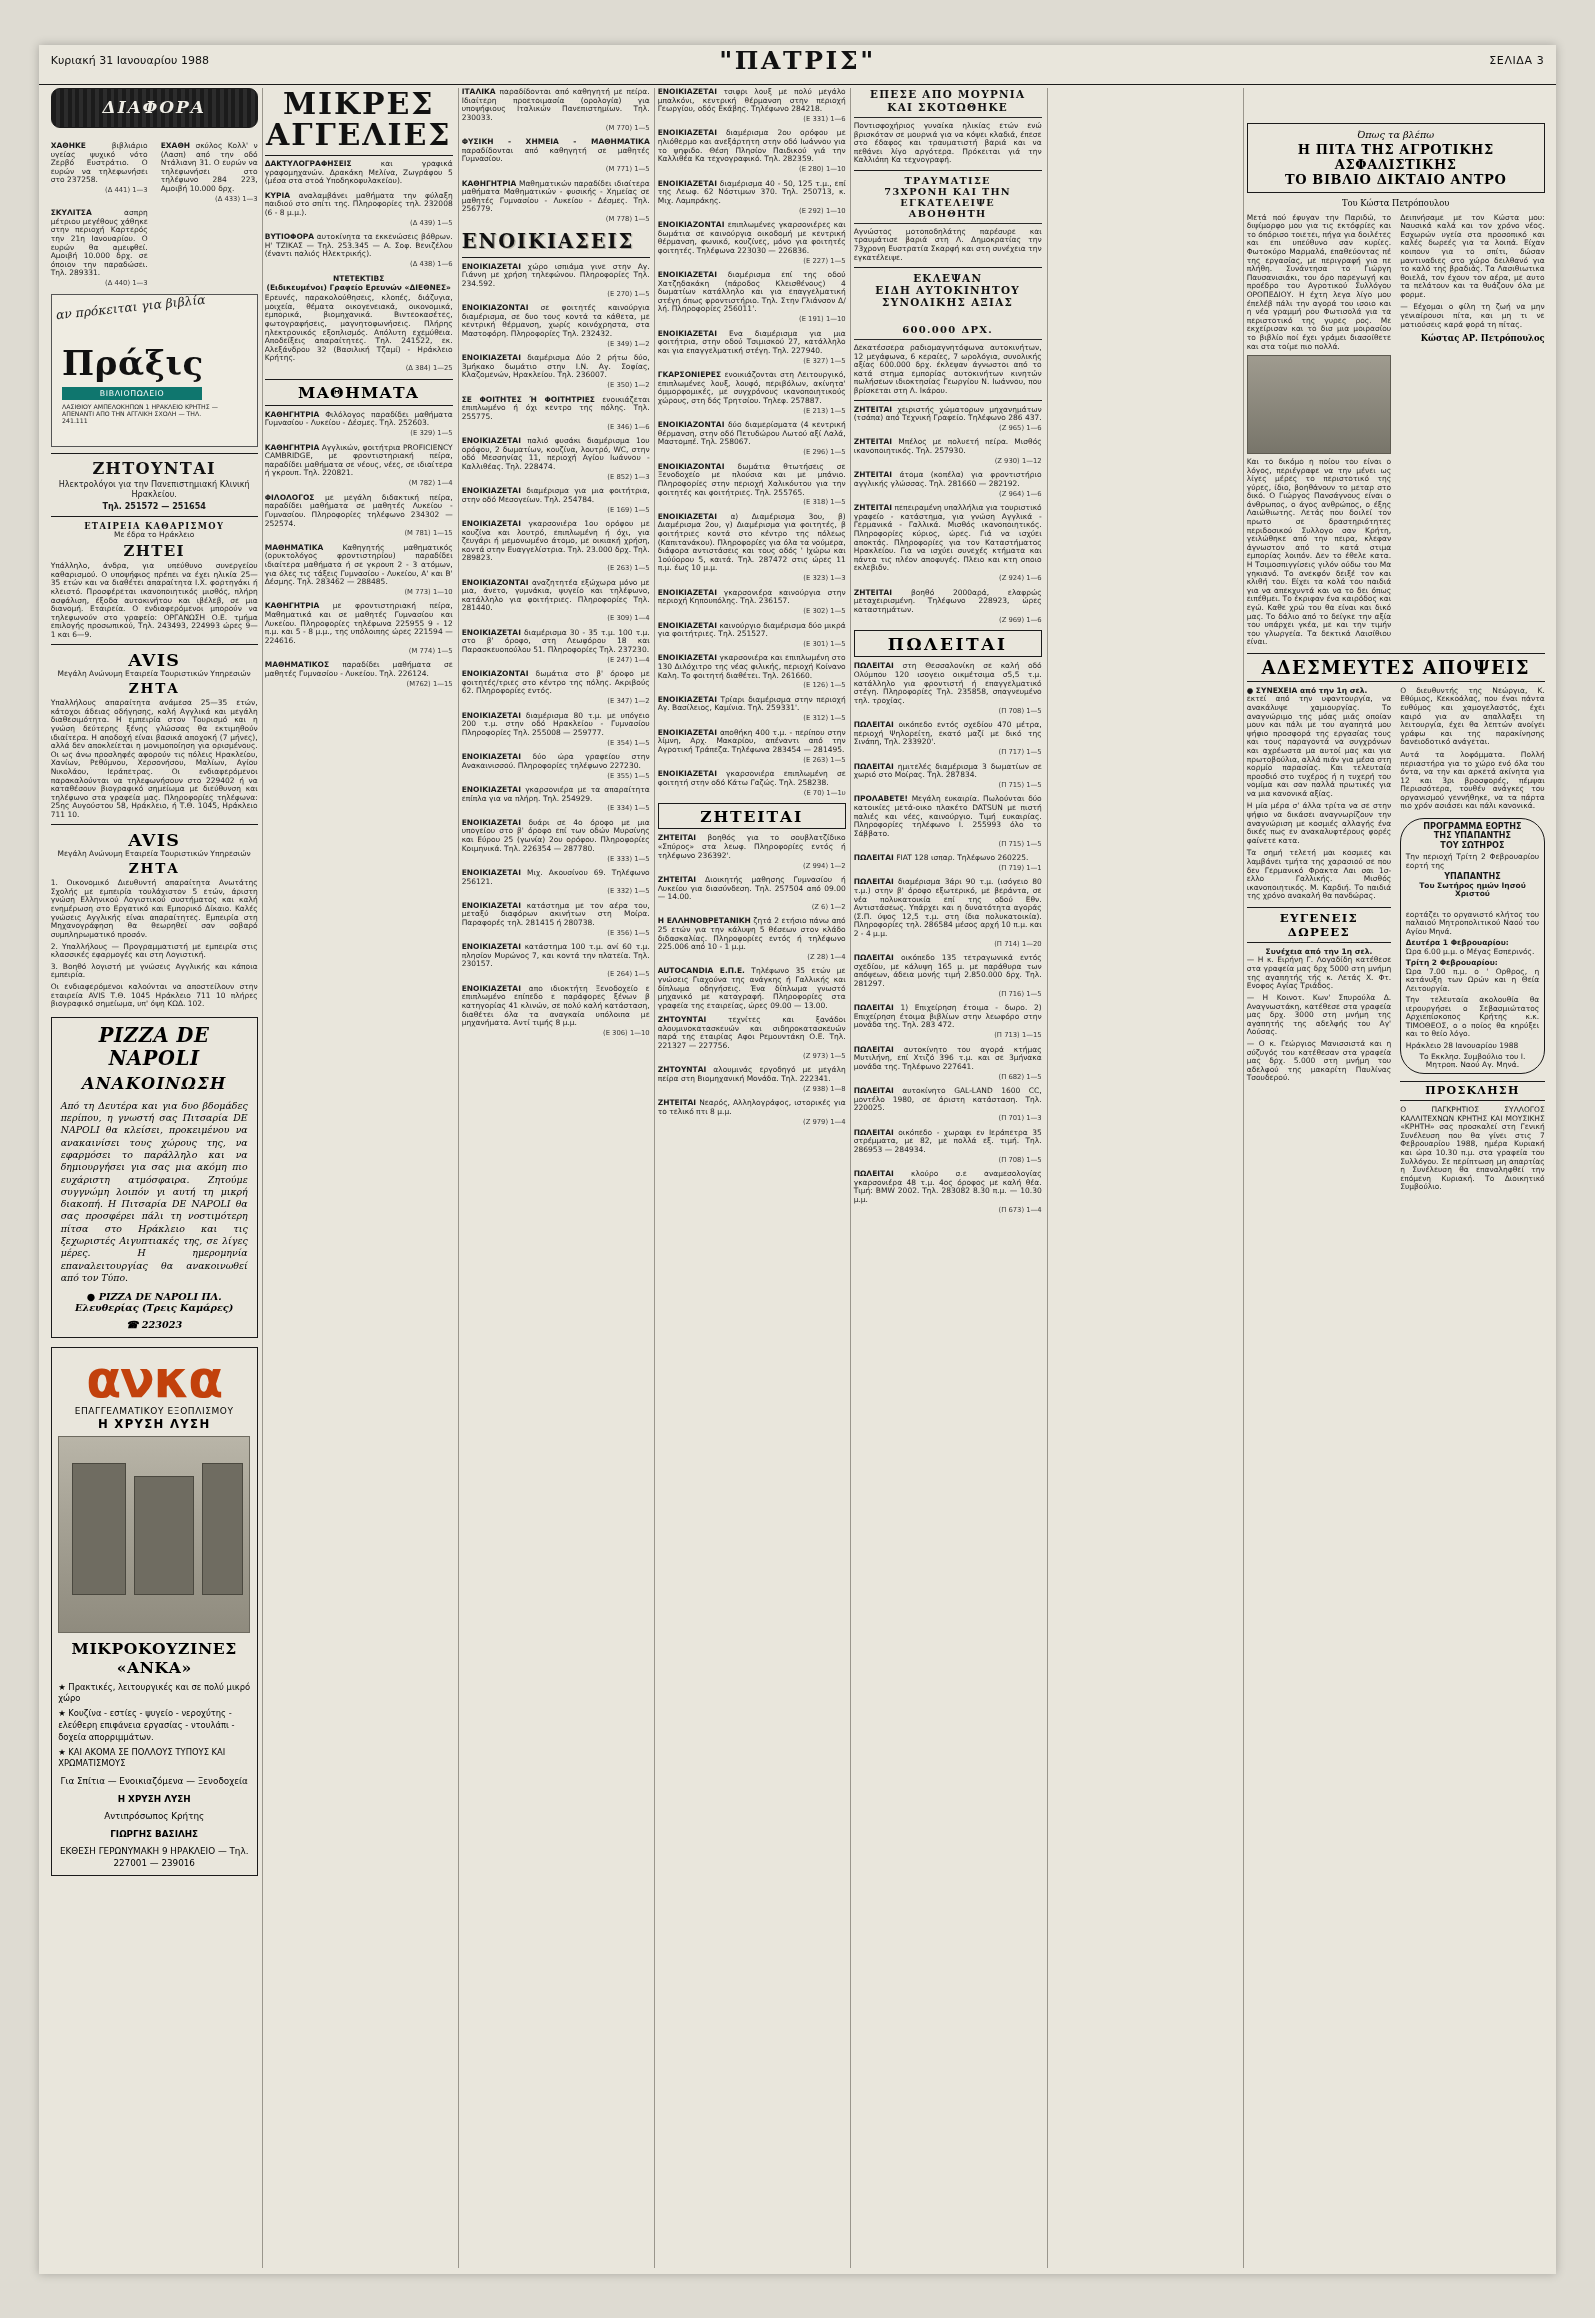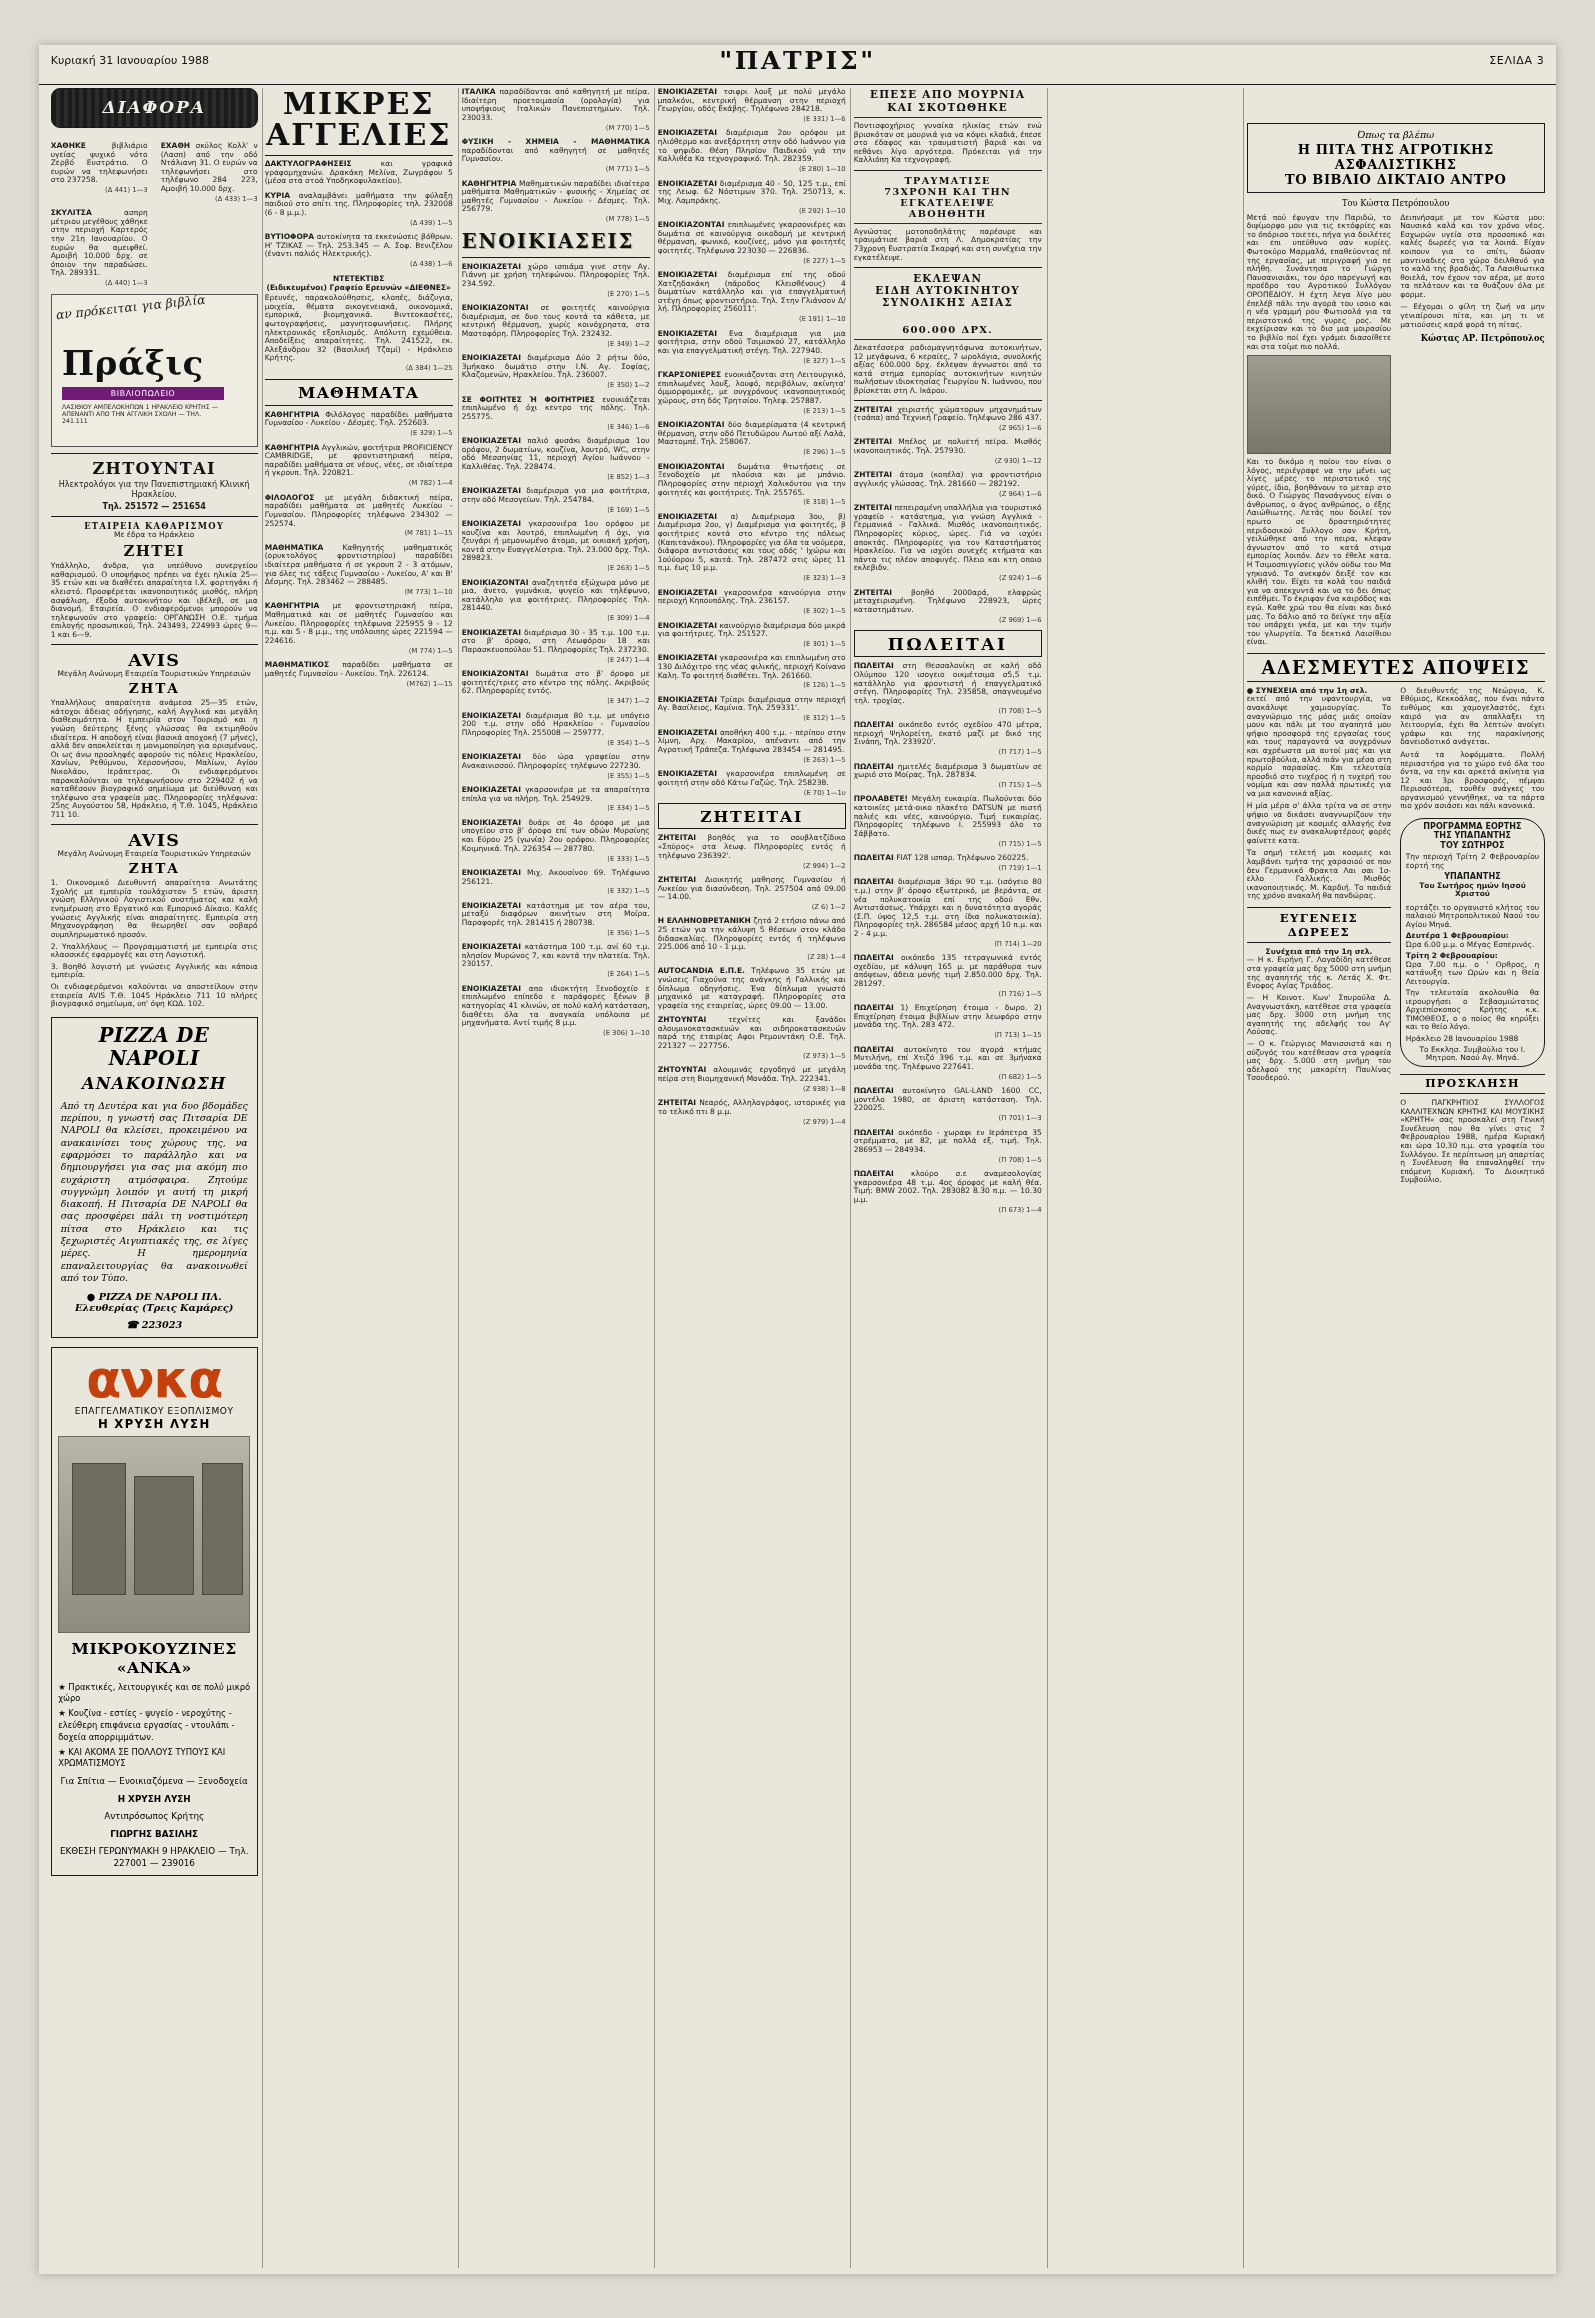--- a/index.html
+++ b/index.html
@@ -76,21 +76,21 @@
   .bookad .scribble{
     position:absolute;left:5.2px;top:3.9px;width:175px;height:40px;
     font-family:"DejaVu Serif",serif;font-style:italic;font-size:12.3px;color:#222;
     transform:rotate(-6deg);
   }
   .bookad .praxis{
     position:absolute;left:10.4px;top:48px;font-family:"DejaVu Serif",serif;font-weight:bold;
     font-size:34px;color:#111;letter-spacing:0.6px;
   }
   .bookad .bar{
-    position:absolute;left:10.4px;top:92px;width:162px;height:13px;background:#701a75;color:#fff;
+    position:absolute;left:10.4px;top:92px;width:140px;height:13px;background:#0f766e;color:#fff;
     font-size:7.8px;letter-spacing:0.6px;text-align:center;line-height:13px;
   }
   .bookad .sm{position:absolute;left:10.4px;top:108px;width:164px;font-size:6.2px;line-height:7.1px;color:#222;}
   .boxthin{border:0.6px solid #1b1b1b;padding:3.2px 4.5px;margin-bottom:6.5px;}
 
   .avis-title{font-family:"DejaVu Serif",serif;font-weight:bold;font-size:17.5px;text-align:center;letter-spacing:1.3px;}
   .zita{font-family:"DejaVu Serif",serif;font-weight:bold;font-size:13.6px;text-align:center;letter-spacing:1.9px;margin:1.9px 0 3.2px 0;}
 
   
   .pizza{
@@ -647,21 +647,21 @@
           <div class="t6">Ο διευθυντής της Νεώργια, Κ. Εθύμιος, Κεκκοάλας, που έναι πάντα ευθύμος και χαμογελαστός, έχει καιρό για αν απαλλαξει τη λειτουργία, έχει θα λεπτών ανοίγει γράφω και της παρακίνησης δανειοδοτικό ανάγεται.</div>
           <div class="t6" style="margin-top:3.9px;">Αυτά τα λοφόμματα. Πολλή περιαστήρα για το χώρο ενό όλα του όντα, να την και αρκετά ακίνητα για 12 και 3ρι βροσφορές, πέμψαι Περισσότερα, τουθέν ανάγκες του οργανισμού γεννήθηκε, να τα πάρτα πιο χρόν ασιάσει και πάλι κανονικά.</div>
 
           <div class="boxthin" style="margin-top:6.5px;border-radius:24px;">
             <div class="center bold t7">ΠΡΟΓΡΑΜΜΑ ΕΟΡΤΗΣ</div>
             <div class="center bold t7">ΤΗΣ ΥΠΑΠΑΝΤΗΣ</div>
             <div class="center bold t7">ΤΟΥ ΣΩΤΗΡΟΣ</div>
             <div class="t6" style="margin-top:3.2px;">Την περιοχή Τρίτη 2 Φεβρουαρίου εορτή της</div>
             <div class="center bold t7" style="margin-top:1.9px;">ΥΠΑΠΑΝΤΗΣ</div>
             <div class="center bold t6">Του Σωτήρος ημών Ιησού Χριστού</div>
-            <div class="t6" style="margin-top:5px;">εορτάζει το οργανιστό κλήτος του παλαιού Μητροπολιτικού Ναού του Αγίου Μηνά.</div>
+            <div class="t6" style="margin-top:12px;">εορτάζει το οργανιστό κλήτος του παλαιού Μητροπολιτικού Ναού του Αγίου Μηνά.</div>
             <div class="t6 bold" style="margin-top:2.6px;">Δευτέρα 1 Φεβρουαρίου:</div>
             <div class="t6">Ώρα 6.00 μ.μ. ο Μέγας Εσπερινός.</div>
             <div class="t6 bold" style="margin-top:2.6px;">Τρίτη 2 Φεβρουαρίου:</div>
             <div class="t6">Ώρα 7.00 π.μ. ο ' Ορθρος, η κατάνυξη των Ωρών και η Θεία Λειτουργία.</div>
             <div class="t6" style="margin-top:2.6px;">Την τελευταία ακολουθία θα ιερουργήσει ο Σεβασμιώτατος Αρχιεπίσκοπος Κρήτης κ.κ. ΤΙΜΟΘΕΟΣ, ο ο ποίος θα κηρύξει και το θείο λόγο.</div>
             <div class="t6" style="margin-top:2.6px;">Ηράκλειο 28 Ιανουαρίου 1988</div>
             <div class="t6 center" style="margin-top:2.6px;">Το Εκκλησ. Συμβούλιο του Ι. Μητροπ. Ναού Αγ. Μηνά.</div>
           </div>
 
           <div class="section-head" style="font-size:11px;">ΠΡΟΣΚΛΗΣΗ</div>

